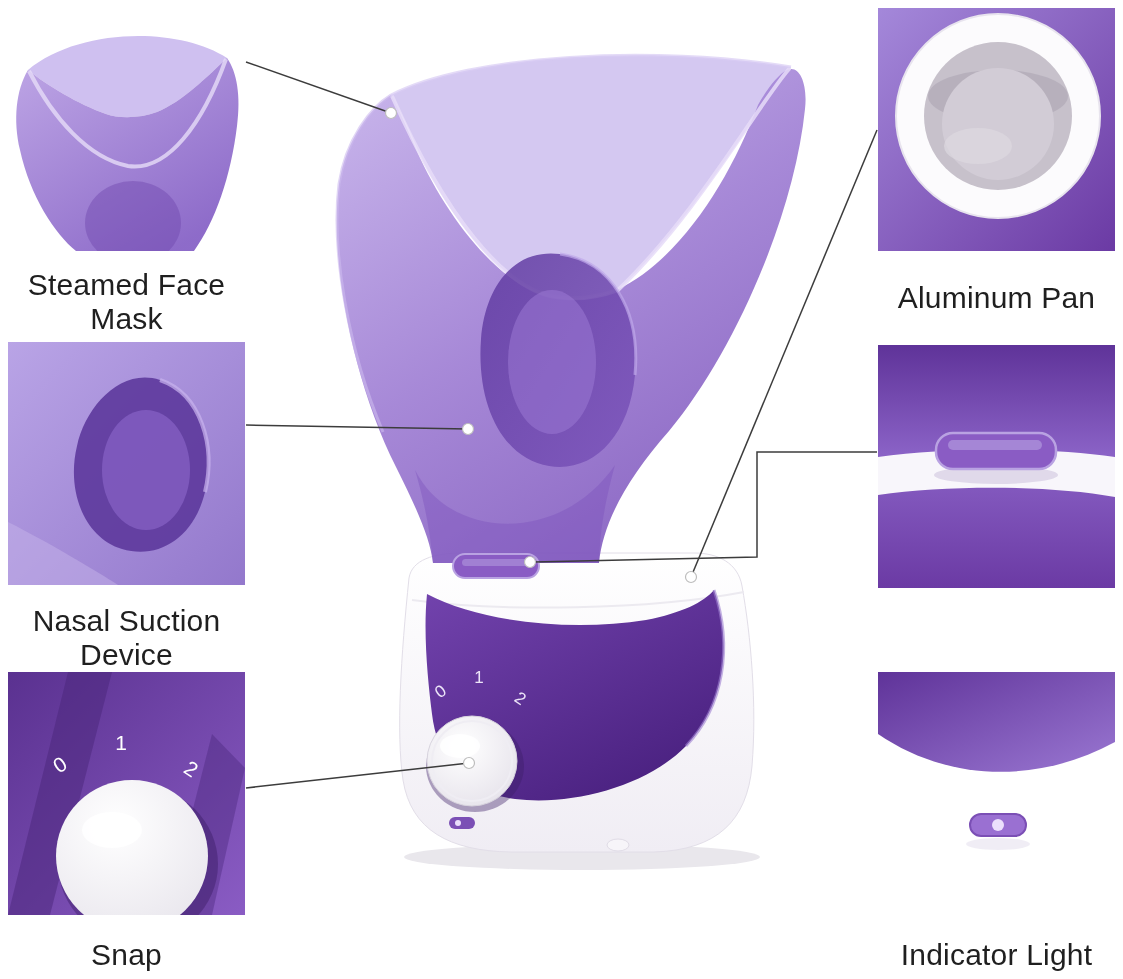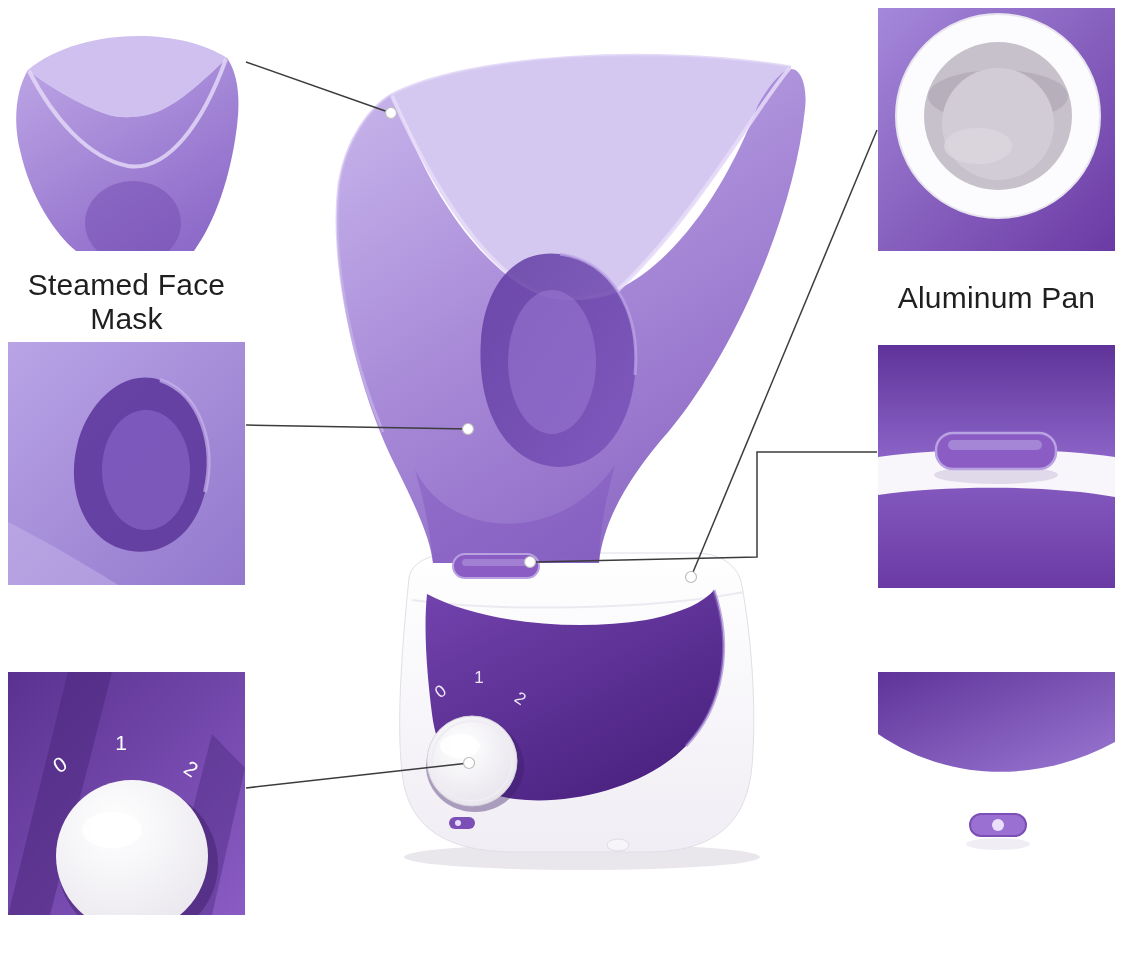--- a/index.html
+++ b/index.html
@@ -210,15 +210,18 @@
       <rect width="237" height="243" fill="#ffffff"></rect>
       <path d="M 0 0 L 237 0 L 237 70 C 160 112 70 110 0 62 Z" fill="url(#brTop)"></path>
       <ellipse cx="120" cy="172" rx="32" ry="6" fill="#ece8f2" opacity="0.8"></ellipse>
       <circle cx="120" cy="153" r="11" fill="#c9aef0" opacity="0.5"></circle>
       <rect x="92" y="142" width="56" height="22" rx="11" fill="#9a70d2" stroke="#7b4fb5" stroke-width="2"></rect>
       <circle cx="120" cy="153" r="6" fill="#ecdffc"></circle>
     </svg>
   </div>
 
   <div class="callout-label lab-tl">Steamed Face Mask</div>
+  <div class="callout-label lab-ml">Nasal Suction Device</div>
+  <div class="callout-label lab-bl">Snap</div>
   <div class="callout-label lab-tr">Aluminum Pan</div>
+  <div class="callout-label lab-br">Indicator Light</div>
 
 </div>
 
 </body></html>

